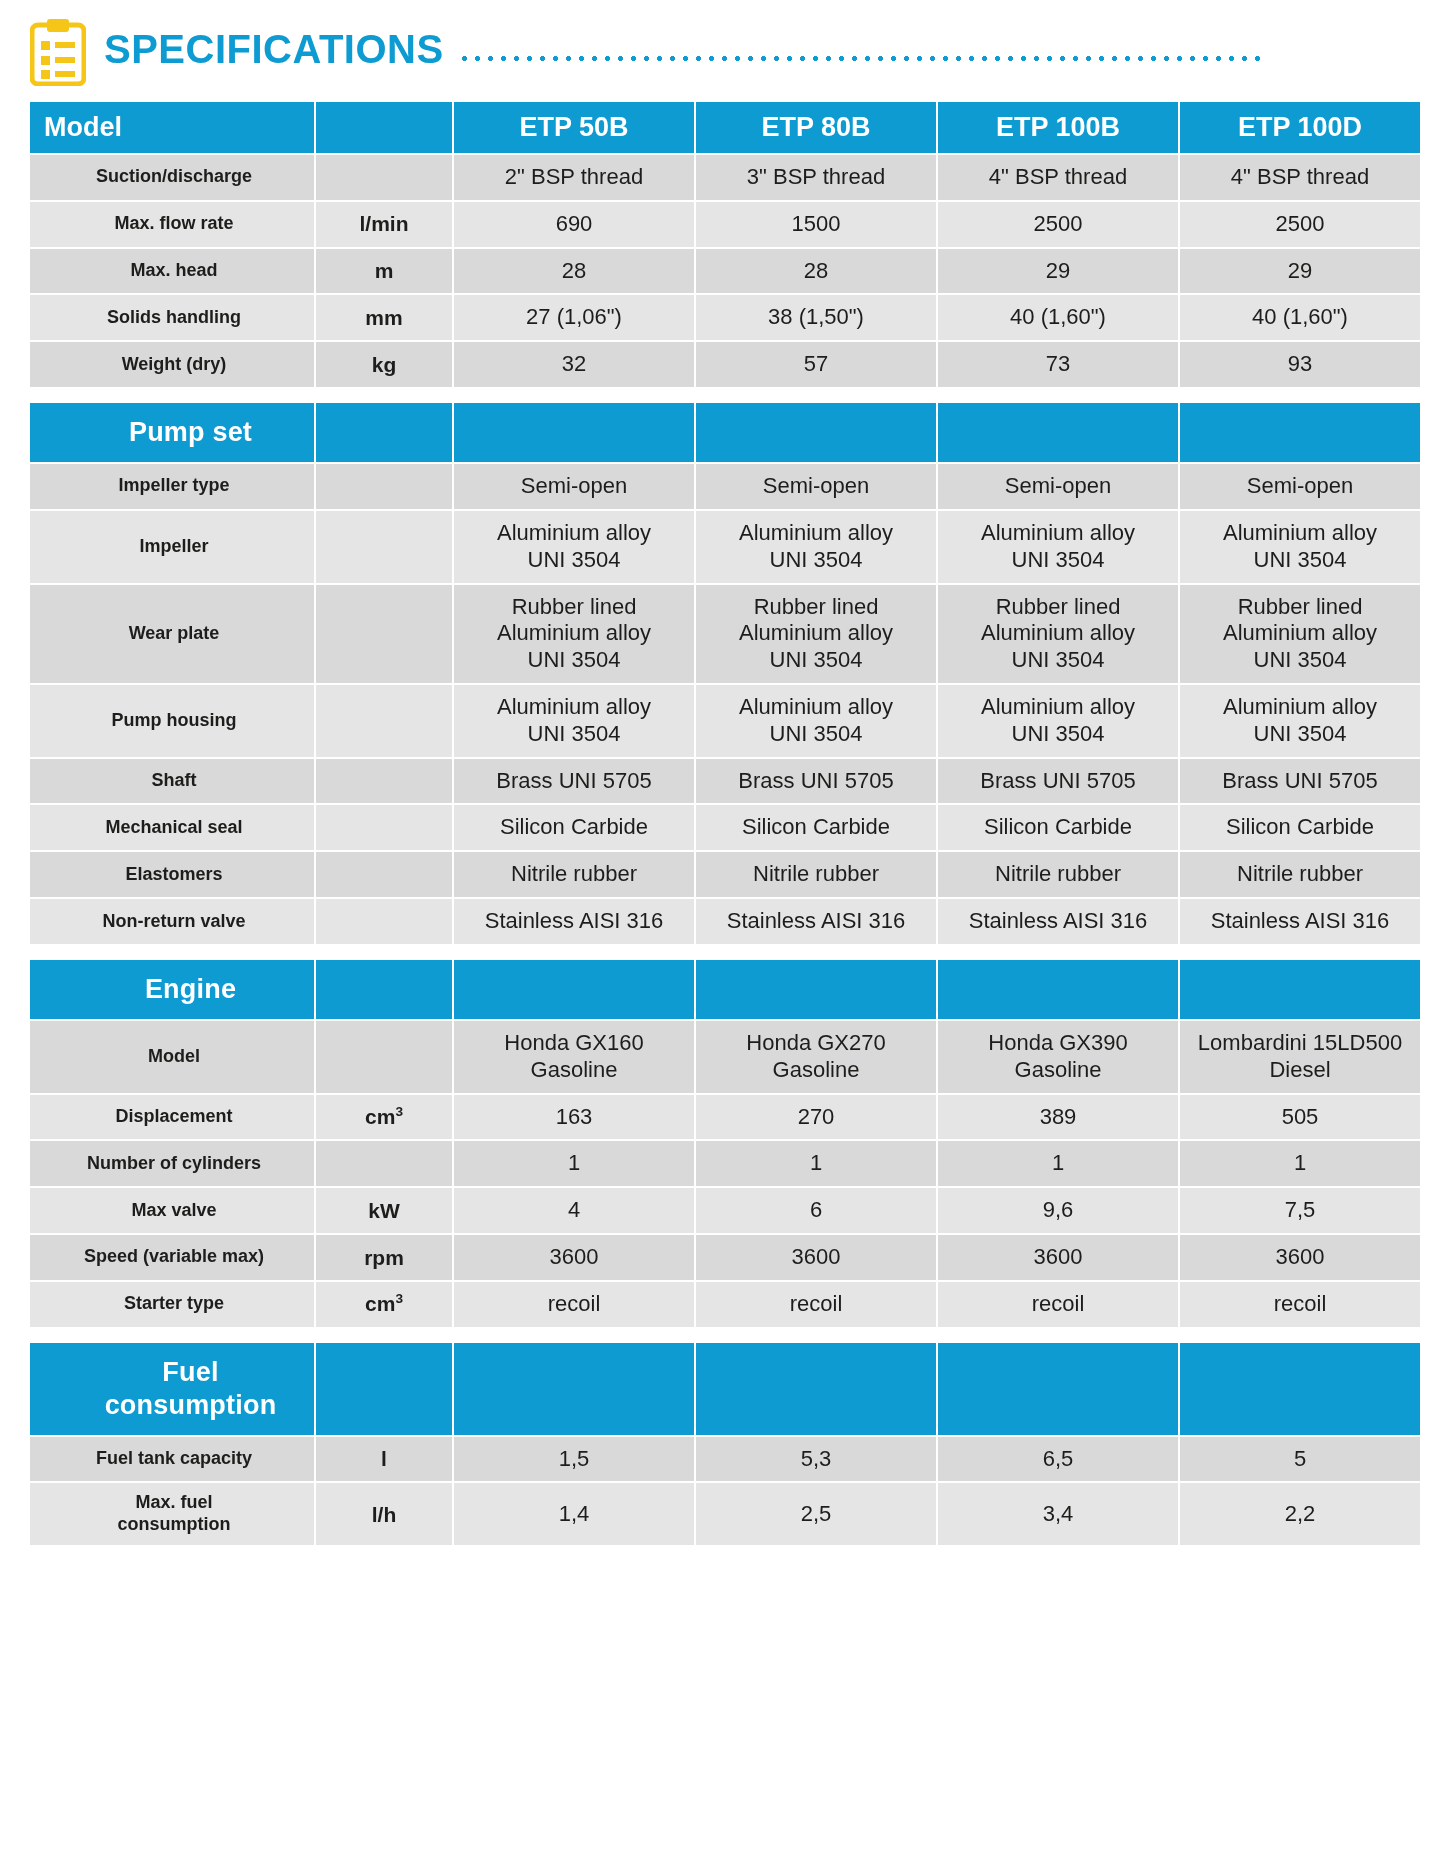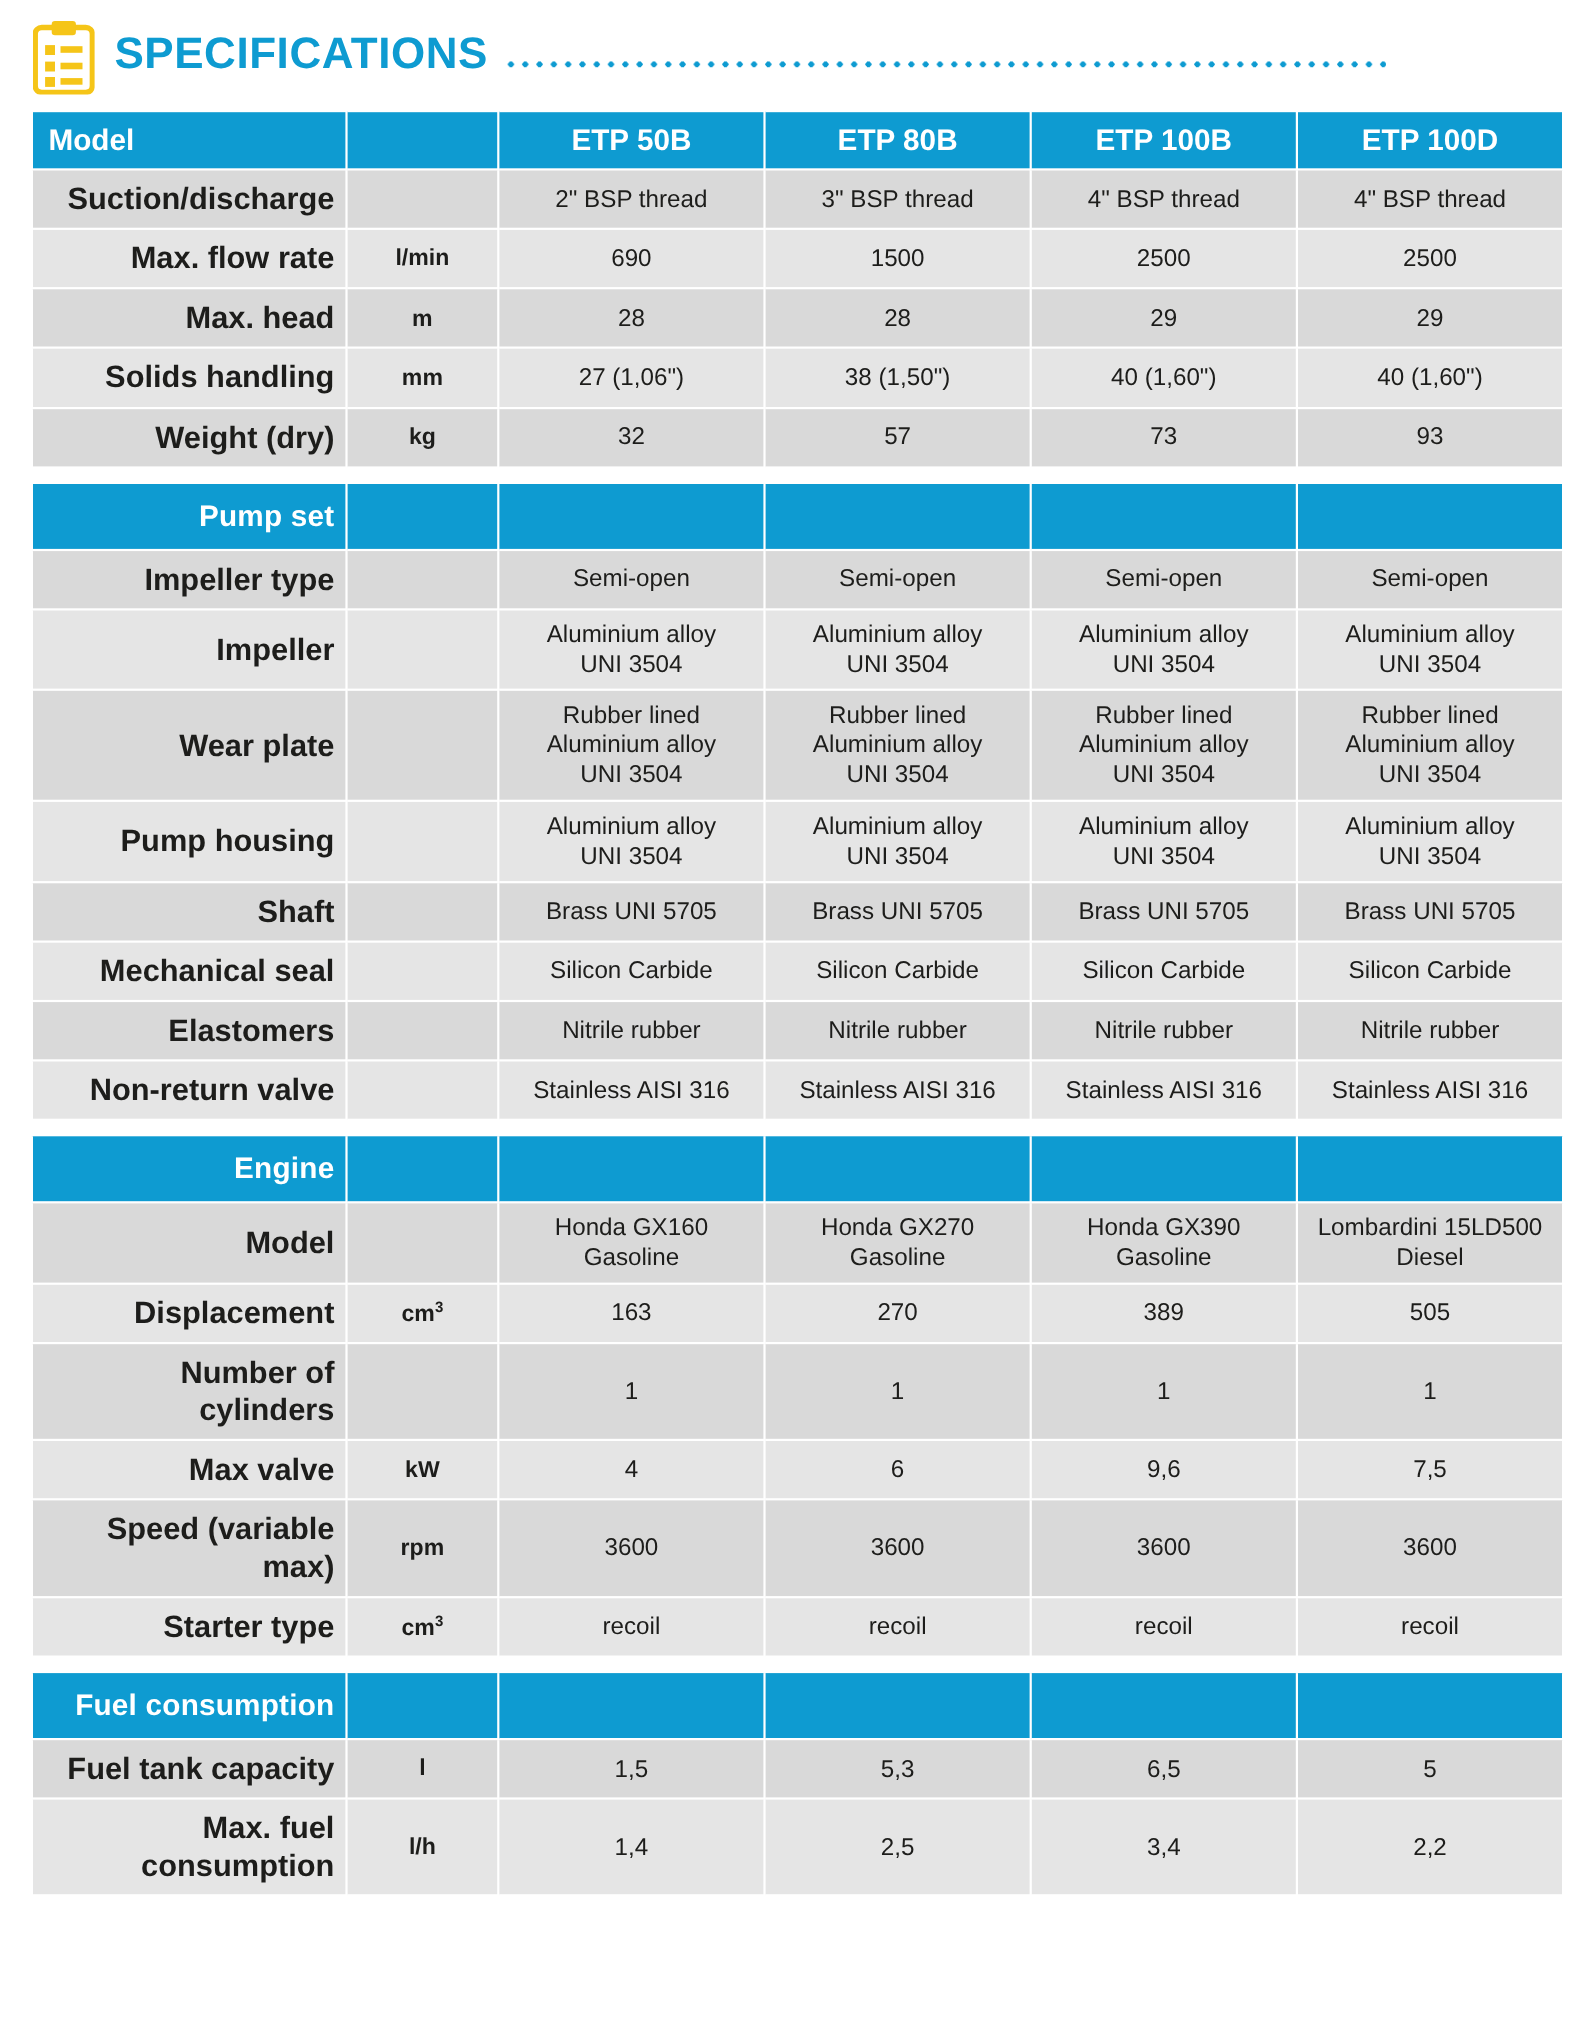--- a/index.html
+++ b/index.html
@@ -72,45 +72,46 @@
   col.c-data  { width: 242px; }
 
   .cell {
     padding: 9px 10px;
     text-align: center;
     font-size: 22px;
     line-height: 1.22;
     color: #1d1d1b;
   }
   .cell.label {
-    text-align: right;
+    text-align: center;
     font-weight: bold;
     padding-left: 14px;
-    font-size: 28px;
+    font-size: 18px;
   }
   .cell.unit {
     font-weight: bold;
     font-size: 21px;
   }
 
   tr.band-dark td { background: #d9d9d9; }
   tr.band-light td { background: #e5e5e5; }
 
   
   tr.section td {
     background: #0e9bd1;
     border-color: #ffffff;
   }
   tr.section .cell {
     color: #ffffff;
     font-weight: bold;
     font-size: 27px;
-    text-align: right;
+    text-align: center;
     padding: 13px 10px 13px 14px;
     letter-spacing: 0.2px;
+    margin-left: 33px;
   }
   tr.section td.spacer .cell { padding: 13px 4px; }
 
   tr.model-head td { background: #0e9bd1; }
   tr.model-head .cell {
     color: #ffffff;
     font-weight: bold;
     font-size: 27px;
   }
   tr.model-head .cell.label {

